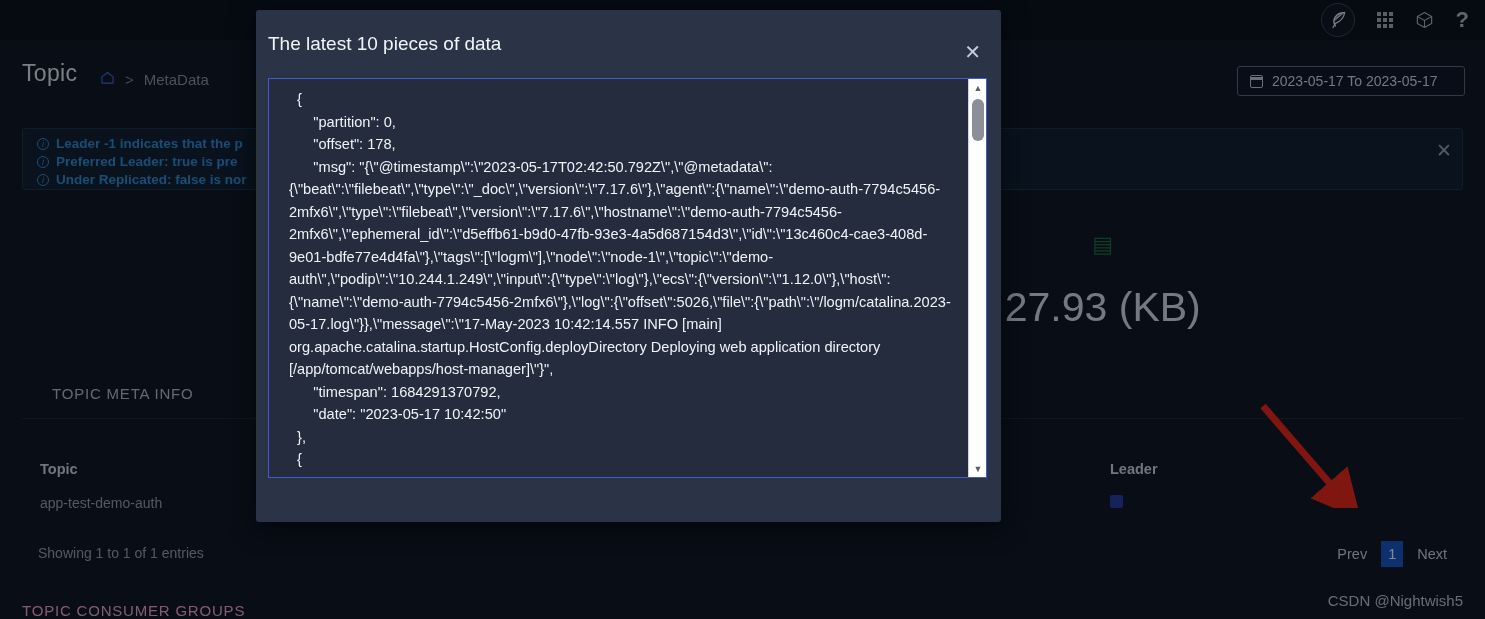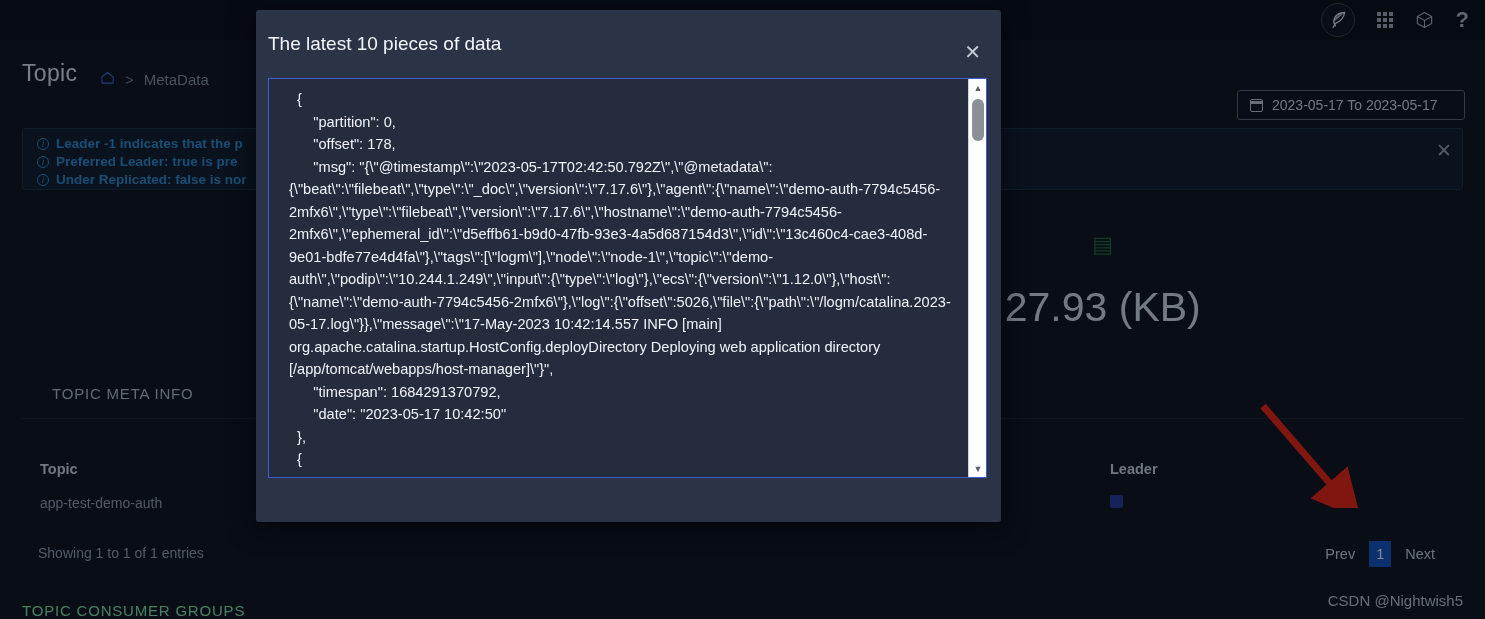--- a/index.html
+++ b/index.html
@@ -50,21 +50,20 @@
   .crumb-sep { color: #6c7policy; }
   .crumb-sep { color: #7b8696; }
 
   .daterange {
     position: absolute; right: 20px; top: 66px;
     height: 30px; min-width: 228px;
     border: 1px solid #5d6a7c; border-radius: 3px;
     background: #0f1523; color: #d7dfea;
     font-size: 14px; display: flex; align-items: center; gap: 9px;
     padding: 8px 12px;
-    margin-top: 24px;
   }
   .cal-icon {
     width: 13px; height: 13px; border: 1.4px solid #c6cfdb; border-radius: 2px;
     position: relative; flex: none;
   }
   .cal-icon::before {
     content:""; position:absolute; left:-1.4px; right:-1.4px; top:1px; height:3px; background:#c6cfdb;
   }
 
   
@@ -113,32 +112,32 @@
   .val-false { color: #1f9d4a; font-size: 13px; }
   .preview-dot {
     width: 13px; height: 13px; border-radius: 2px;
     background: #2c46b8; display: inline-block; opacity: .85;
   }
   .showing {
     position: absolute; left: 38px; top: 545px;
     font-size: 14px; color: #9aa6b5;
   }
   .pager {
-    position: absolute; right: 50px; top: 541px;
+    position: absolute; right: 38px; top: 541px;
     display: flex; align-items: center; gap: 14px;
     font-size: 14.5px; color: #cfd8e4;
   }
   .pager .pg-num {
     background: #1658c8; color: #fff;
     min-width: 22px; height: 26px; line-height: 26px; text-align: center;
     padding: 0 5px;
   }
   .section-title2 {
     position: absolute; left: 22px; top: 602px;
-    font-size: 15px; color: #86efac; letter-spacing: .8px;
+    font-size: 15px; color: #f9a8d4; letter-spacing: .8px;
   }
 
   
   .arrow { position: absolute; left: 1255px; top: 398px; pointer-events: none; }
 
   
   .watermark {
     position: absolute; right: 22px; bottom: 10px;
     font-size: 15px; color: #c3ccda;
   }

